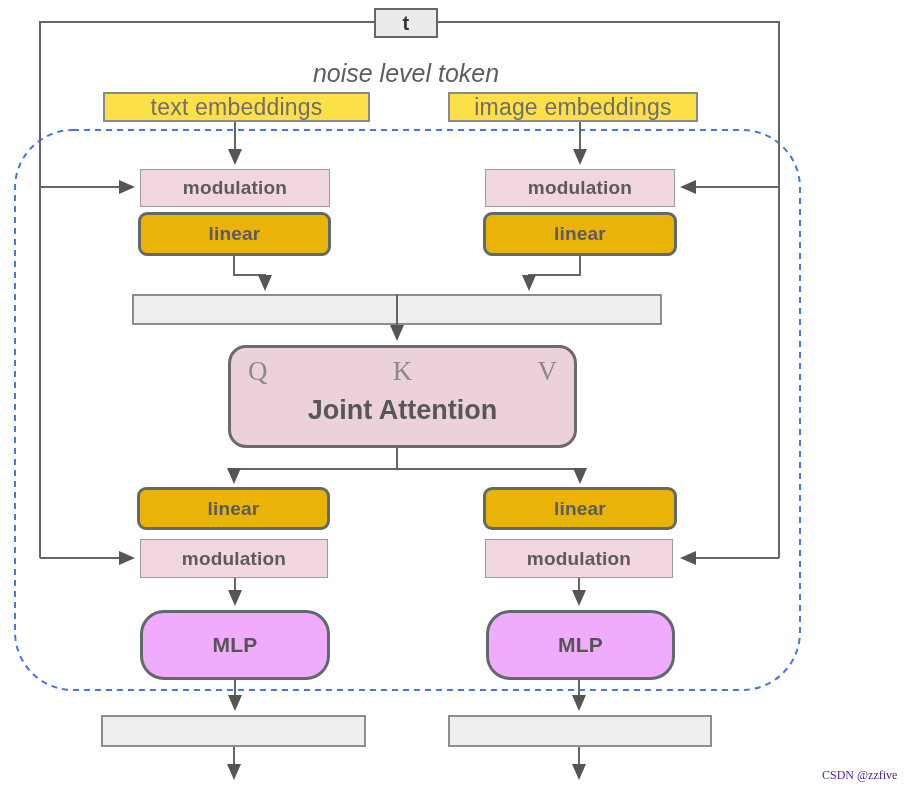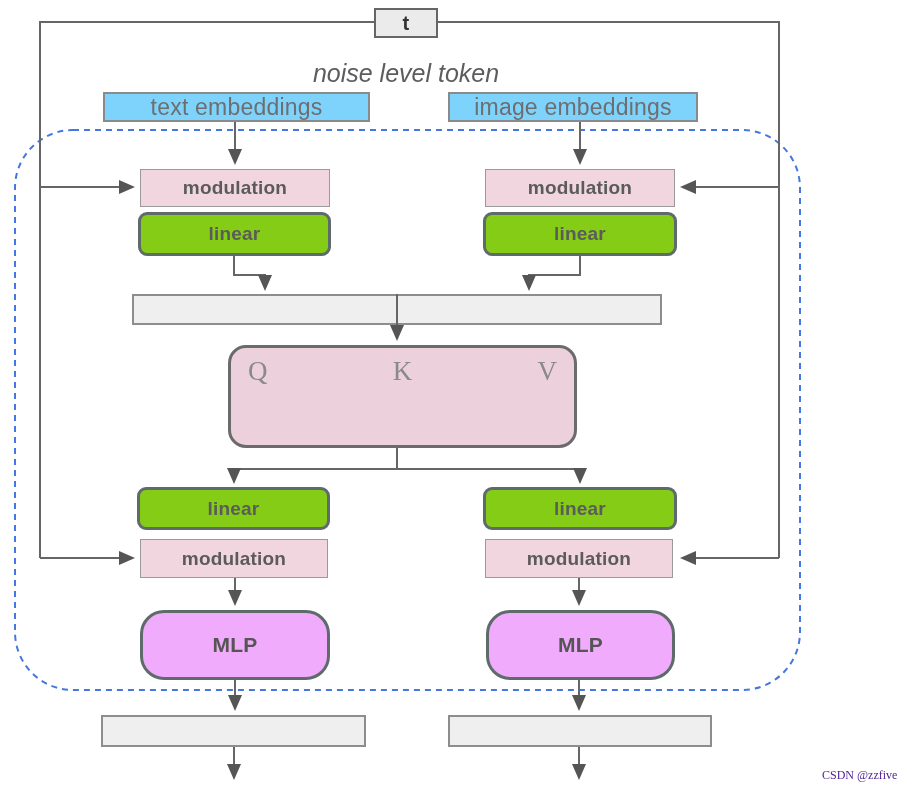--- a/index.html
+++ b/index.html
@@ -10,28 +10,28 @@
   #wires{position:absolute;left:0;top:0;z-index:1;}
   .box{
     position:absolute;box-sizing:border-box;z-index:2;
     display:flex;align-items:center;justify-content:center;
     font-weight:bold;color:#5b5b5b;letter-spacing:.2px;
   }
   .plainbar{
     position:absolute;box-sizing:border-box;background:#efefef;border:2px solid #8d8d8d;
   }
   .embed{
-    background:#7dd3fc;border:2px solid #8a8a8a;font-weight:normal;
+    background:#fde047;border:2px solid #8a8a8a;font-weight:normal;
     color:#6e6e6e;font-size:23px;
   }
   .mod{
     background:#f1d6e0;border:1.5px solid #9a9a9a;border-radius:0;font-size:19px;
   }
   .lin{
-    background:#84cc16;border:3px solid #5f6a6b;border-radius:9px;font-size:19px;
+    background:#eab308;border:3px solid #5f6a6b;border-radius:9px;font-size:19px;
   }
   .mlp{
     background:#f0abfc;border:3px solid #5f6a6b;border-radius:24px;font-size:21px;color:#555;
   }
   .tbox{
     background:#ebebeb;border:2px solid #666;font-size:20px;color:#333;
   }
   .caption{
     position:absolute;z-index:2;font-style:italic;font-size:25px;color:#5d5d5d;
     text-align:center;font-weight:normal;margin-top:21px;
@@ -123,20 +123,21 @@
   </div>
 
   <div class="plainbar concat" style="left:132px;top:294px;width:530px;height:31px;"></div>
 
   <div class="ja" style="left:228px;top:345px;width:349px;height:103px;">
     <div class="ja-qkv">
       <span>Q</span>
       <span>K</span>
       <span>V</span>
     </div>
+    <div class="ja-title">Joint Attention</div>
   </div>
 
   <div class="box lin" style="left:137px;top:487px;width:193px;height:43px;">
     <span>linear</span>
   </div>
   <div class="box lin" style="left:483px;top:487px;width:194px;height:43px;">
     <span>linear</span>
   </div>
   <div class="box mod" style="left:140px;top:539px;width:188px;height:39px;">
     <span>modulation</span>

